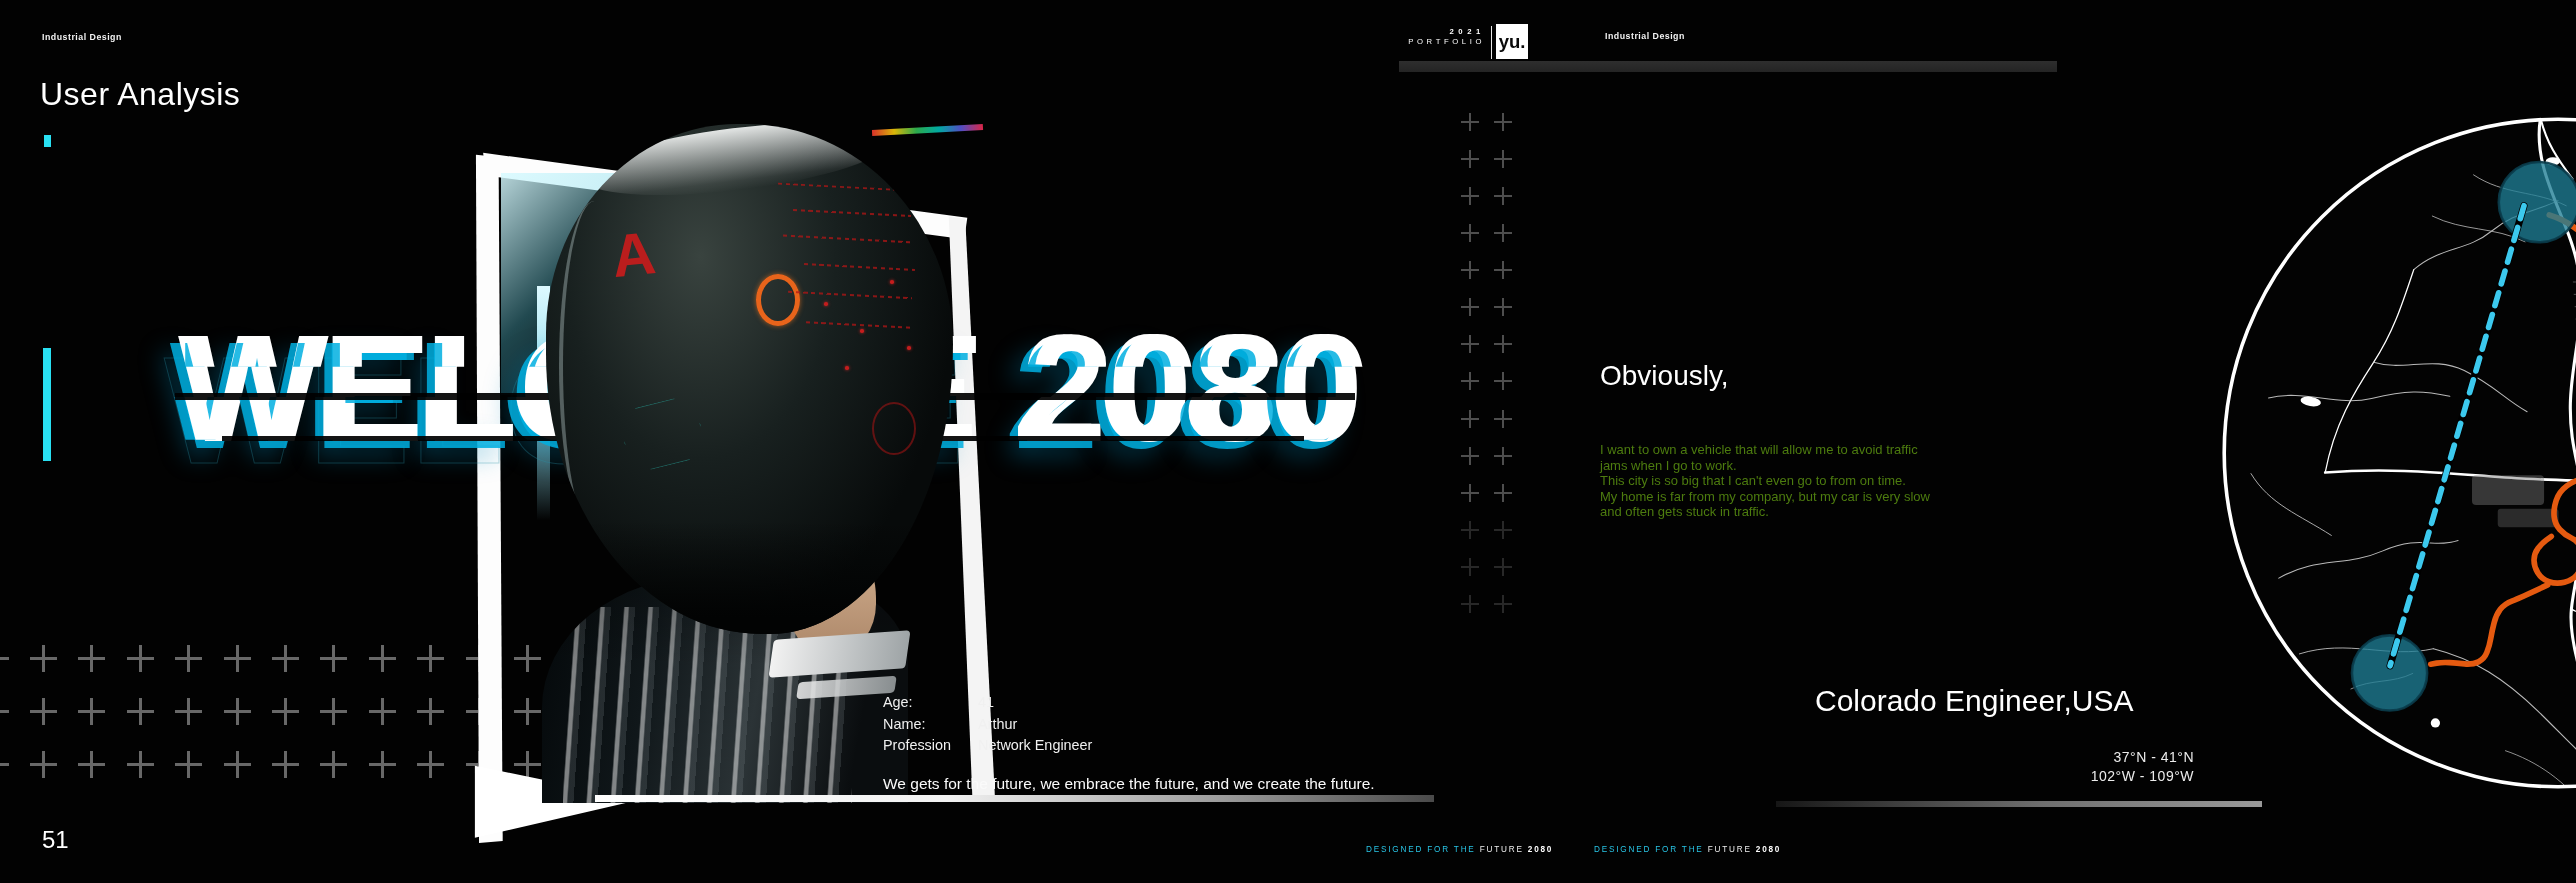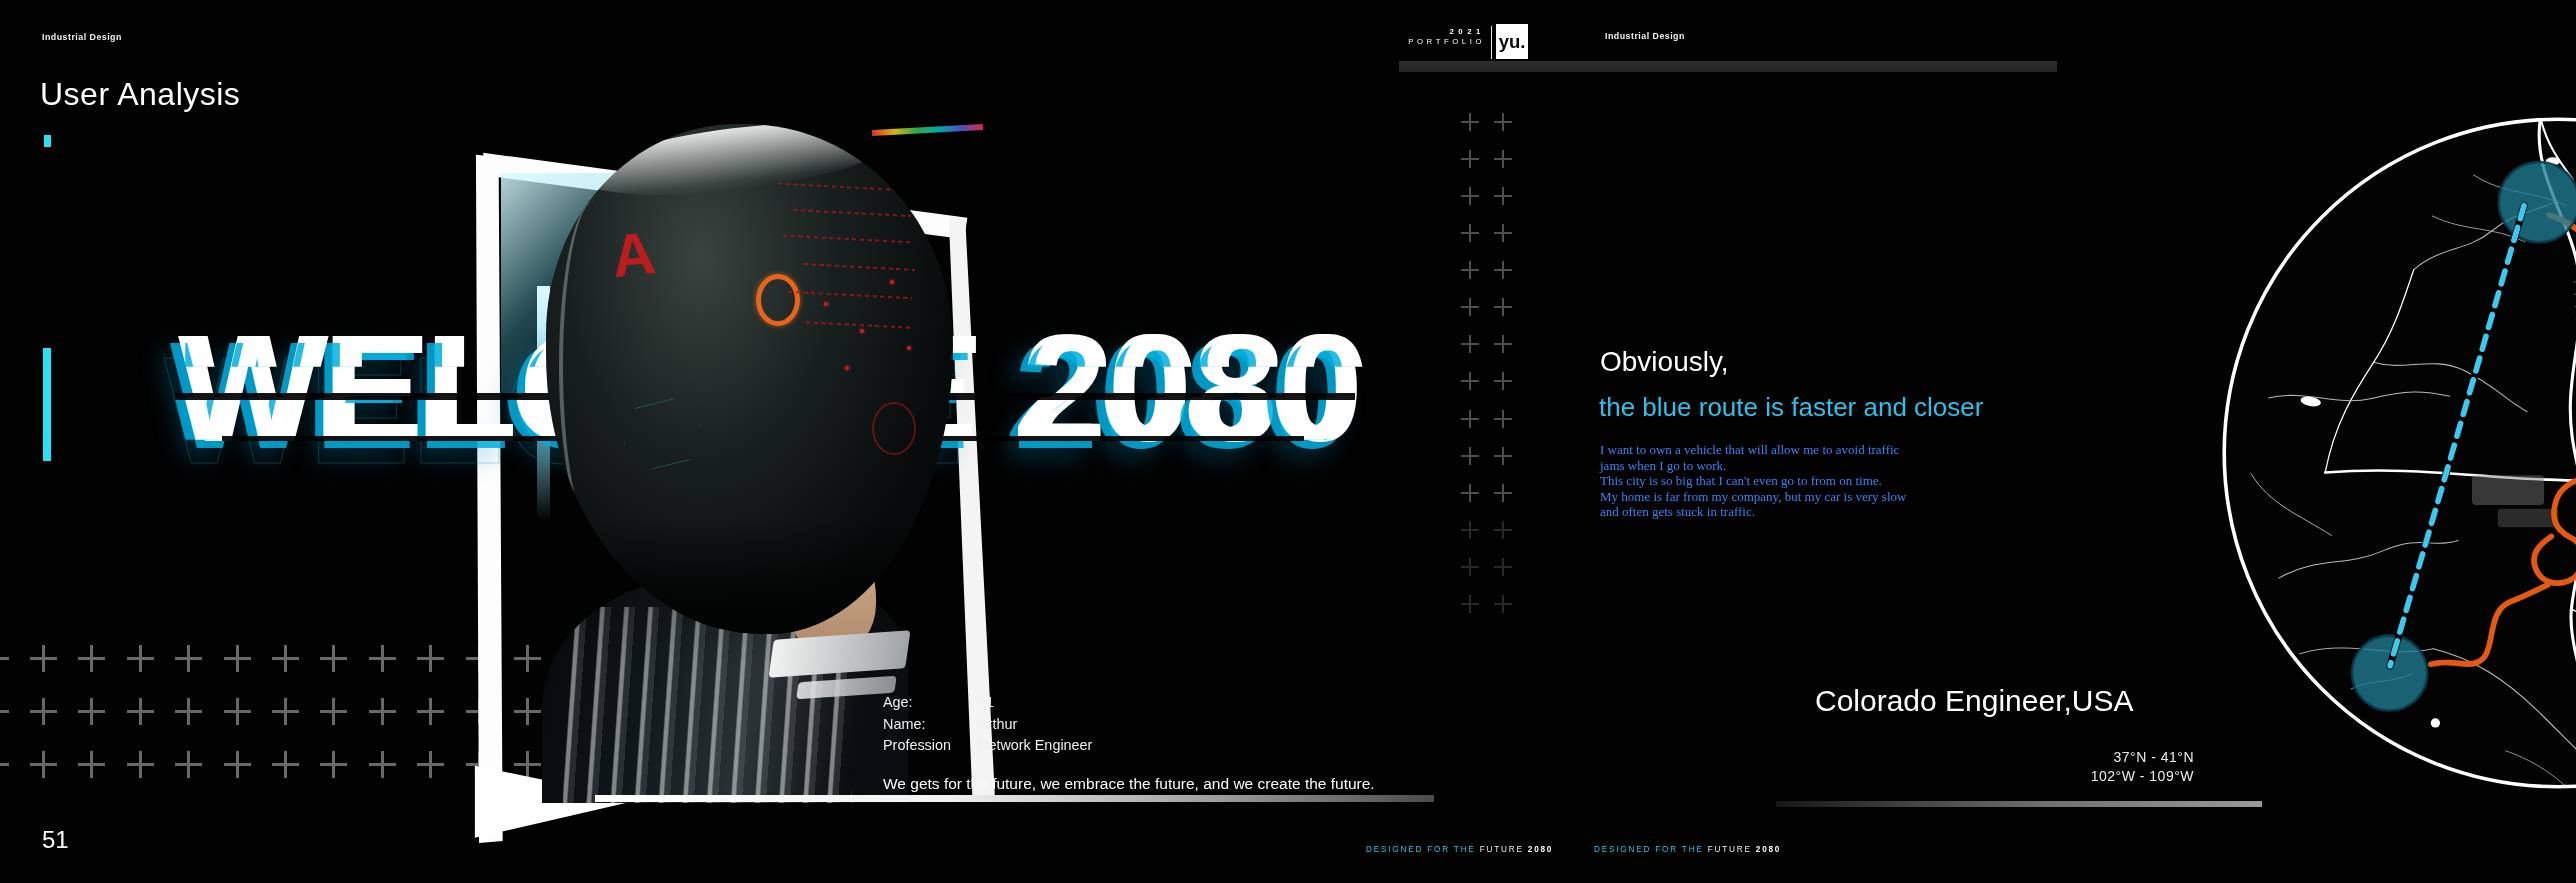--- a/index.html
+++ b/index.html
@@ -47,21 +47,21 @@
   .bar-gray{background:linear-gradient(90deg,#161616 0%,#6f6f6f 55%,#9a9a9a 100%);}
   .topbar{background:linear-gradient(180deg,#2e2e2e,#242424);}
   
   .profile-label{display:inline-block;width:95px;font-size:14.4px;color:#f0f0f0;}
   .profile-value{font-size:14.4px;color:#f0f0f0;}
   .profile-row{margin-bottom:5.7px;}
   .tagline{font-size:15.5px;color:#fafafa;}
   .pagenum{font-size:24px;color:#fff;}
   .headline-white{font-size:28px;color:#fff;}
   .headline-cyan{font-size:26px;color:#2ec0ea;}
-  .para{font-size:13px;line-height:15.5px;color:#3b82f6;font-family:Liberation Serif, serif;}
+  .para{font-size:13px;line-height:15.5px;color:#4d7c0f;}
   .location{font-size:30px;color:#fff;}
   .coords{font-size:14px;line-height:18.5px;color:#ececec;text-align:right;letter-spacing:0.5px;}
   .footer{font-size:8.2px;letter-spacing:1.8px;white-space:nowrap;}
   .footer .f-cyan{color:#29c5e6;}
   .footer .f-white{color:#efefef;}
   .footer .f-bold{color:#fff;font-weight:bold;}
   
   .hdr-text{text-align:right;line-height:10.3px;color:#fff;}
   .hdr-year{font-size:7.7px;font-weight:bold;letter-spacing:4.6px;}
   .hdr-port{font-size:7.7px;letter-spacing:3.6px;}
@@ -411,22 +411,21 @@
     <div class="hdr-year">2021</div>
     <div class="hdr-port">PORTFOLIO</div>
   </div>
   <div class="abs hdr-line" style="left:1491px;top:26px;height:33px;"></div>
   <div class="abs hdr-box" style="left:1496px;top:24px;width:32px;height:35px;">
     <div class="hdr-logo" style="font-size:18.5px;margin-top:7.2px;">yu.</div>
   </div>
   <div class="abs topbar" style="left:1399px;top:61px;width:658px;height:11.3px;"></div>
   <div class="abs kicker" style="left:1605px;top:31px;">Industrial Design</div>
 
-  <div class="abs headline-white" style="left:1600px;top:346px;">Obviously,</div>
-  <div class="abs headline-cyan" style="left:1599px;top:392px;">the blue route is faster and closer</div>
+  <div class="abs headline-white" style="left:1600px;top:360px;">Obviously,</div>
   <div class="abs para" style="left:1600px;top:442px;" id="para-lines">
       <div>I want to own a vehicle that will allow me to avoid traffic</div>
       <div>jams when I go to work.</div>
       <div>This city is so big that I can't even go to from on time.</div>
       <div>My home is far from my company, but my car is very slow</div>
       <div>and often gets stuck in traffic.</div>
     </div>
 
   <div class="abs location" style="left:1815px;top:684px;">Colorado Engineer,USA</div>
   <div class="abs coords" style="left:1988px;top:748px;width:206px;" id="coord-lines">

